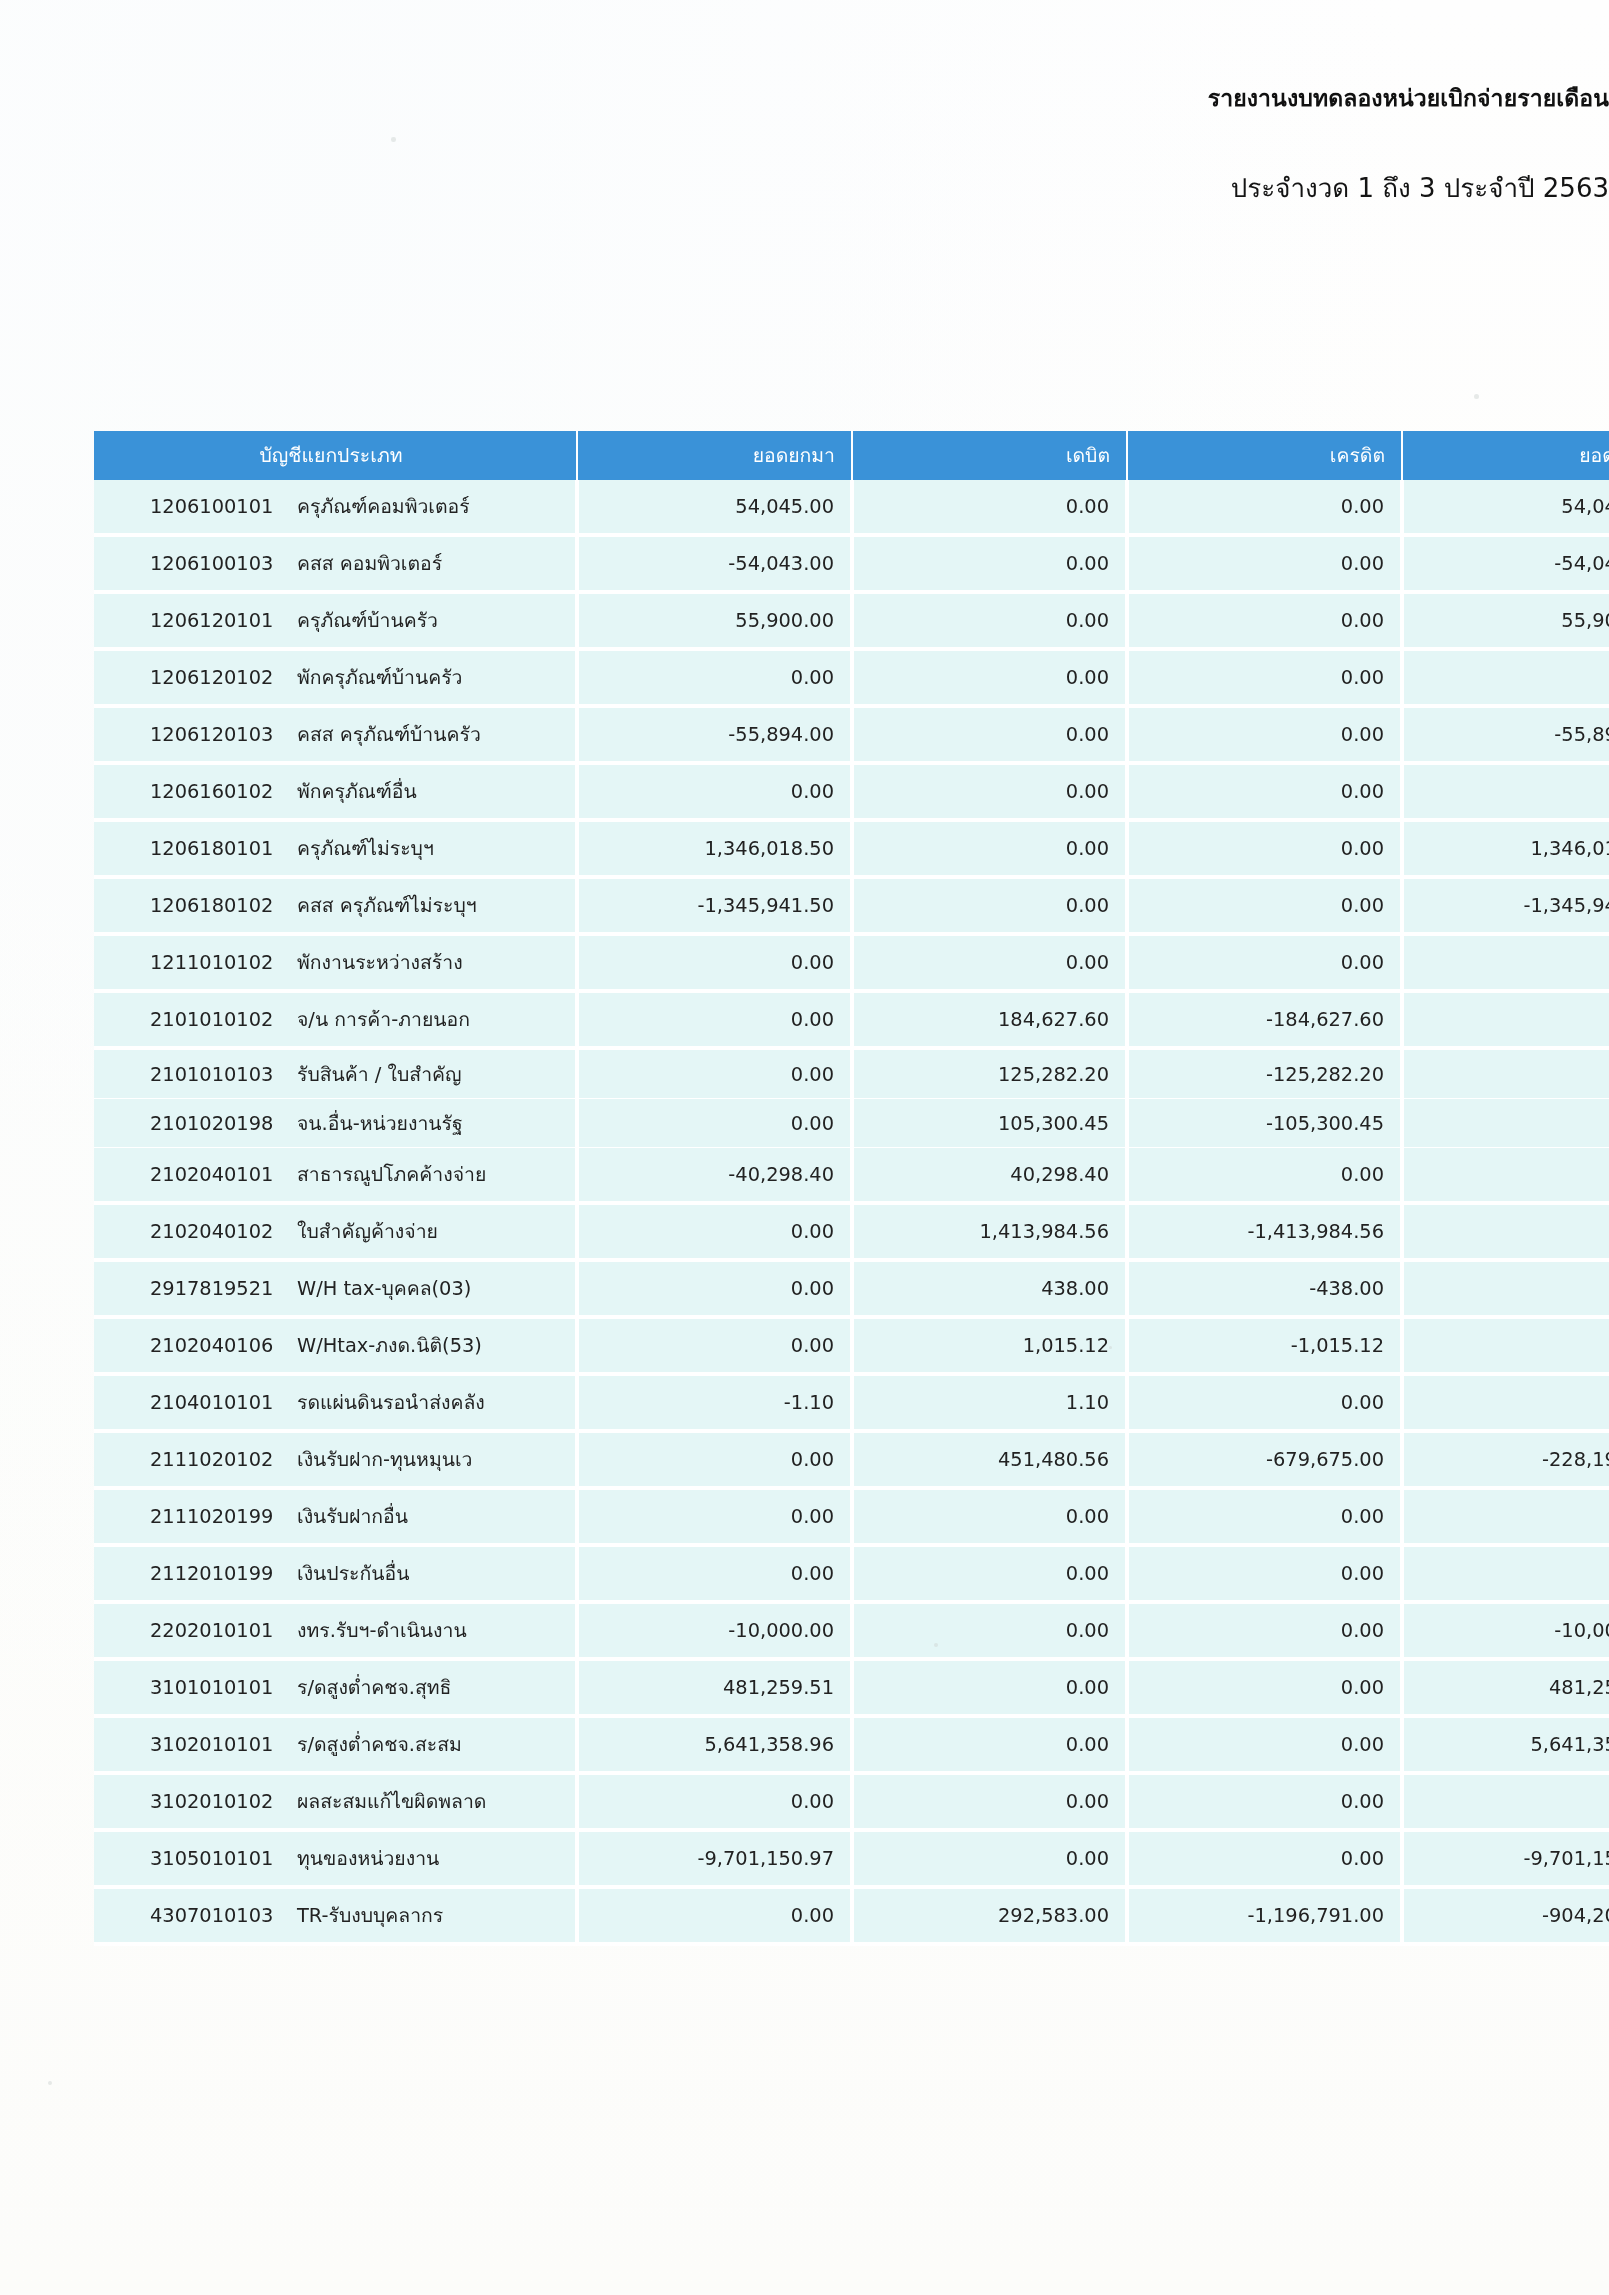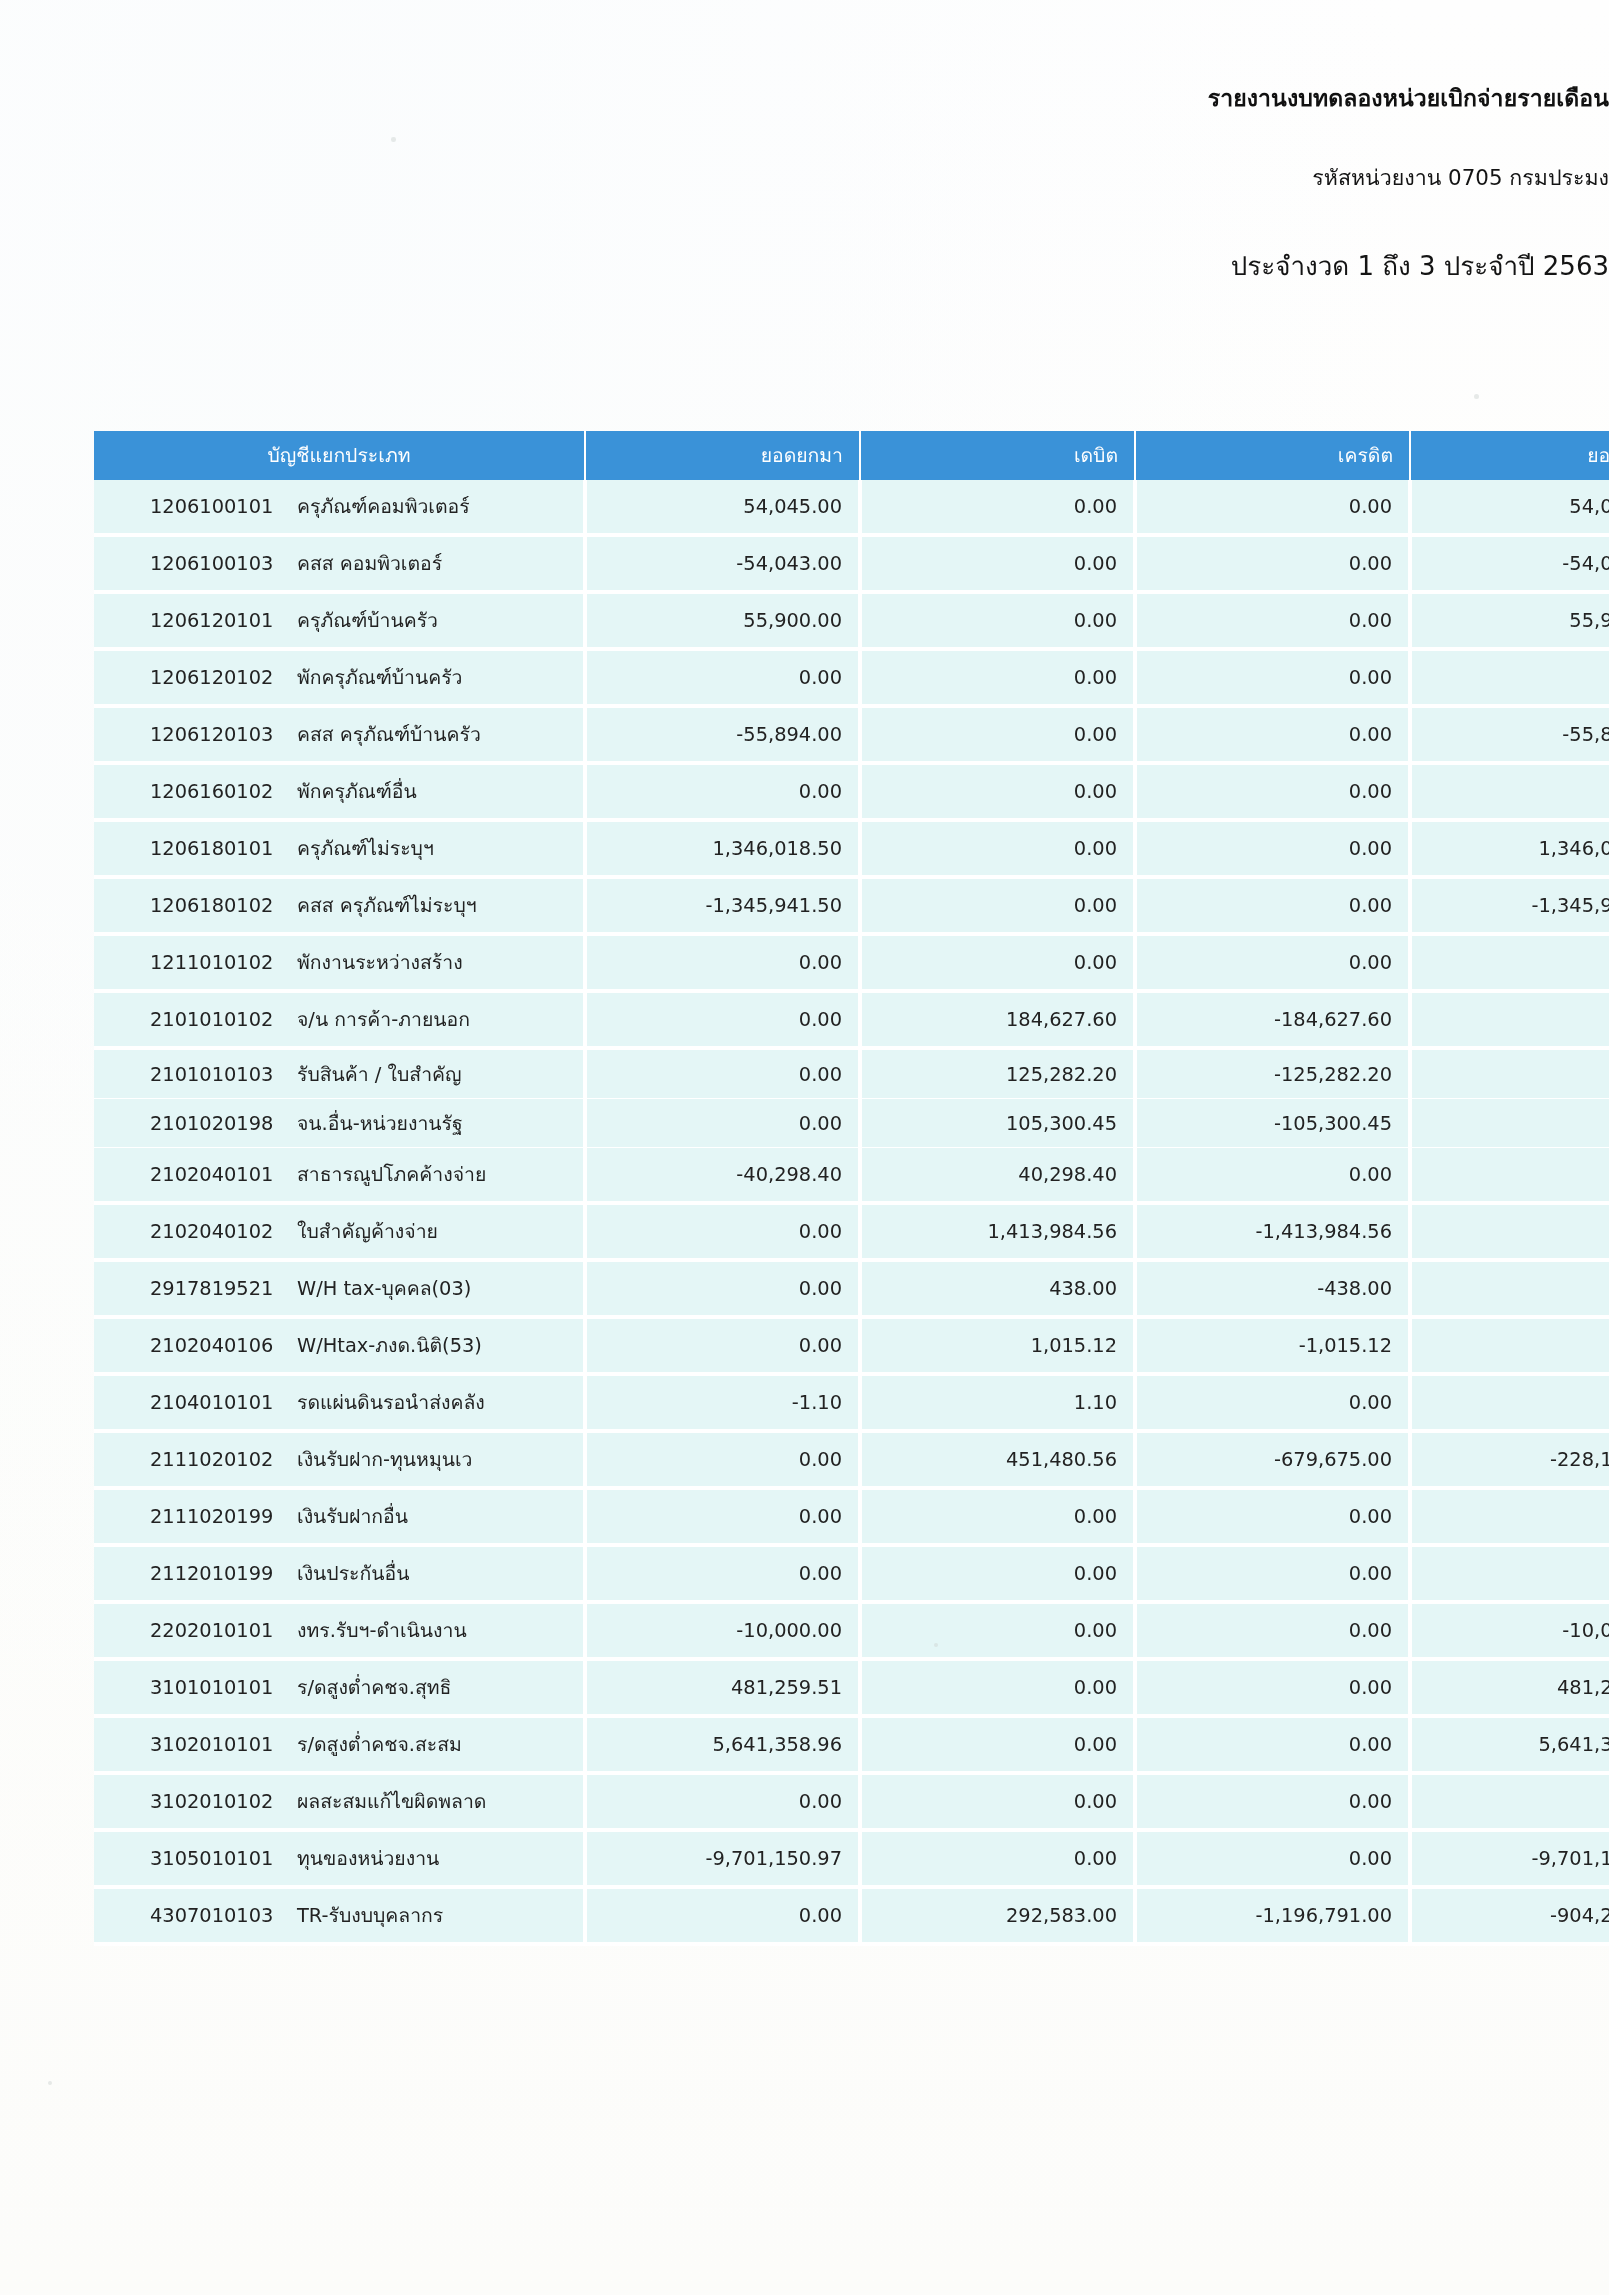--- a/index.html
+++ b/index.html
@@ -73,21 +73,21 @@
   }
   table.report th {
     background: #3a92d8;
     color: #ffffff;
     font-weight: normal;
     font-size: 19.4px;
     height: 49px;
     padding: 0 16px;
     border-right: 2px solid #ffffff;
   }
-  table.report th.c-acct { width: 458px; text-align: center; }
+  table.report th.c-acct { width: 458px; text-align: center; padding-left: 8px; }
   table.report th.c-num  { width: 241px; text-align: right; }
   table.report th:last-child { border-right: none; }
 
   table.report td {
     font-size: 19.4px;
     height: 53px;
     padding: 0 16px;
     background: #e4f6f6;
     border-bottom: 4px solid #ffffff;
     border-right: 4px solid #ffffff;
@@ -126,21 +126,20 @@
   }
 </style>
 </head>
 <body>
 
 <div class="page">
   <div class="paper-tint"></div>
 
   <div class="header">
     <div class="title-main">รายงานงบทดลองหน่วยเบิกจ่ายรายเดือน</div>
-    <div class="title-sub1">รหัสหน่วยงาน 0705 กรมประมง</div>
     <div class="title-sub3">ประจำงวด 1 ถึง 3 ประจำปี 2563</div>
   </div>
 
   <div class="table-wrap">
     <table class="report">
       <thead>
         <tr>
           <th class="c-acct">บัญชีแยกประเภท</th>
           <th class="c-num">ยอดยกมา</th>
           <th class="c-num">เดบิต</th>

